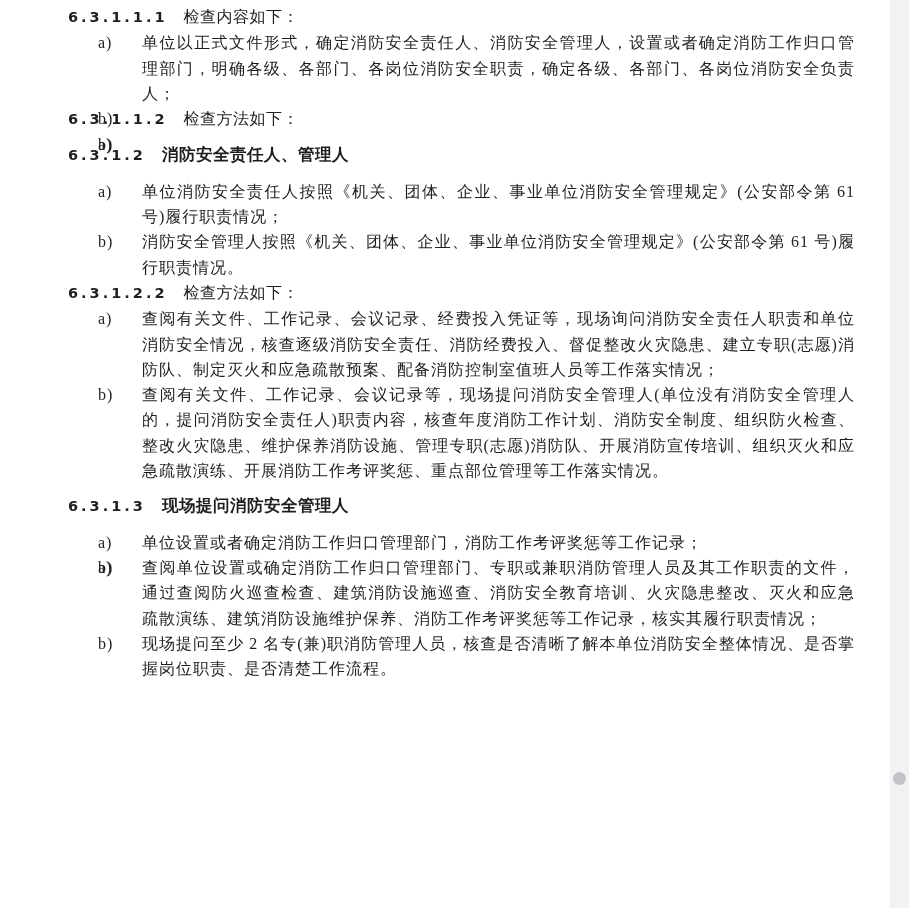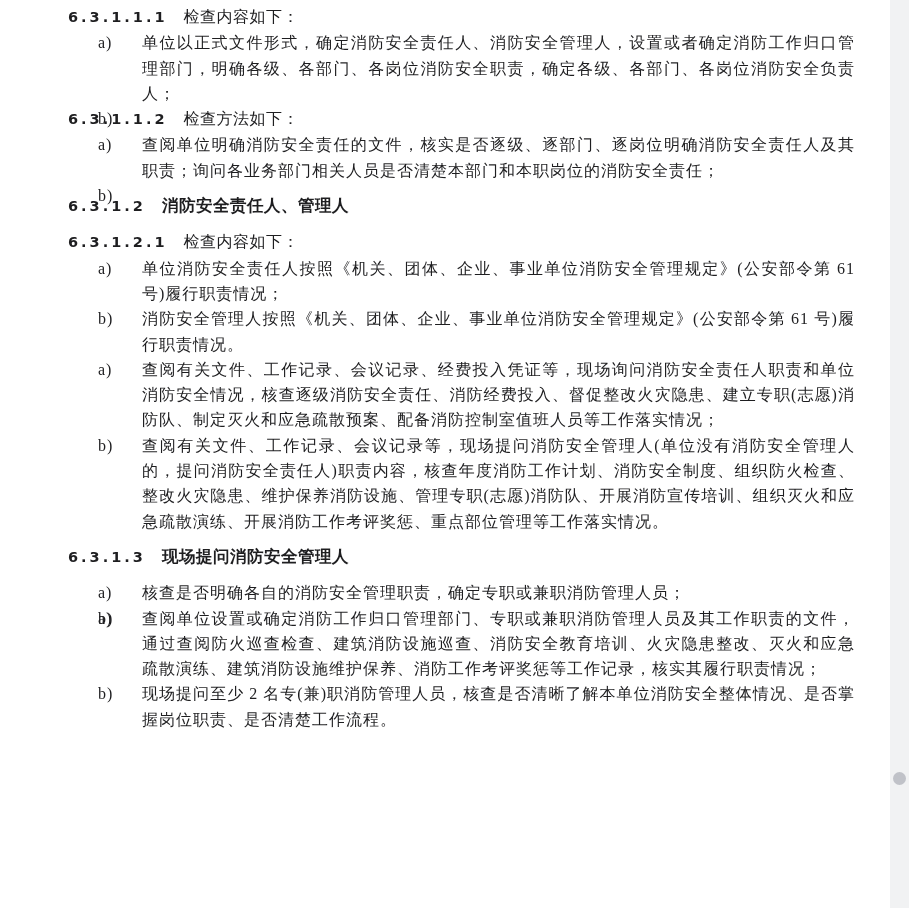--- a/index.html
+++ b/index.html
@@ -100,54 +100,54 @@
   </div>
         <div class="item">
     <span class="item-label">b)</span>
   </div>
       </div>
       <div class="clause">
     <div class="clause-head">
       <span class="clause-num">6.3.1.1.2</span><span class="clause-title">检查方法如下：</span>
     </div>
   <div class="item">
-    <span class="item-label">a)</span><span class="item-text">查阅单位明确消防安全责任的文件，核实是否逐级、逐部门、逐岗位明确消防安全责任人及其职责；询问各业务部门相关人员是否清楚本部门和本职岗位的消防安全责任；</span>
+    <span class="item-label">a)</span>
   </div>
         <div class="item">
     <span class="item-label">b)</span>
   </div>
       </div>
       <div class="subhead">
     <span class="clause-num">6.3.1.2</span><span class="subhead-title">消防安全责任人、管理人</span>
   </div>
       <div class="clause">
-    <div class="clause-head">
-      <span class="clause-num">6.3.1.2.1</span><span class="clause-title">检查内容如下：</span>
-    </div>
   <div class="item">
     <span class="item-label">a)</span><span class="item-text">单位消防安全责任人按照《机关、团体、企业、事业单位消防安全管理规定》(公安部令第 61 号)履行职责情况；</span>
   </div>
         <div class="item">
     <span class="item-label">b)</span><span class="item-text">消防安全管理人按照《机关、团体、企业、事业单位消防安全管理规定》(公安部令第 61 号)履行职责情况。</span>
   </div>
       </div>
       <div class="clause">
+    <div class="clause-head">
+      <span class="clause-num">6.3.1.2.2</span><span class="clause-title">检查方法如下：</span>
+    </div>
   <div class="item">
     <span class="item-label">a)</span><span class="item-text">查阅有关文件、工作记录、会议记录、经费投入凭证等，现场询问消防安全责任人职责和单位消防安全情况，核查逐级消防安全责任、消防经费投入、督促整改火灾隐患、建立专职(志愿)消防队、制定灭火和应急疏散预案、配备消防控制室值班人员等工作落实情况；</span>
   </div>
         <div class="item">
     <span class="item-label">b)</span><span class="item-text">查阅有关文件、工作记录、会议记录等，现场提问消防安全管理人(单位没有消防安全管理人的，提问消防安全责任人)职责内容，核查年度消防工作计划、消防安全制度、组织防火检查、整改火灾隐患、维护保养消防设施、管理专职(志愿)消防队、开展消防宣传培训、组织灭火和应急疏散演练、开展消防工作考评奖惩、重点部位管理等工作落实情况。</span>
   </div>
       </div>
       <div class="subhead">
     <span class="clause-num">6.3.1.3</span><span class="subhead-title">现场提问消防安全管理人</span>
   </div>
       <div class="clause">
   <div class="item">
-    <span class="item-label">a)</span><span class="item-text">核查是否明确各自的消防安全管理职责，确定专职或兼职消防管理人员；</span>
+    <span class="item-label">a)</span><span class="item-text">单位设置或者确定消防工作归口管理部门，消防工作考评奖惩等工作记录；</span>
   </div>
         <div class="item">
     <span class="item-label">b)</span>
   </div>
       </div>
       <div class="clause">
   <div class="item">
     <span class="item-label">a)</span><span class="item-text">查阅单位设置或确定消防工作归口管理部门、专职或兼职消防管理人员及其工作职责的文件，通过查阅防火巡查检查、建筑消防设施巡查、消防安全教育培训、火灾隐患整改、灭火和应急疏散演练、建筑消防设施维护保养、消防工作考评奖惩等工作记录，核实其履行职责情况；</span>
   </div>
         <div class="item">

